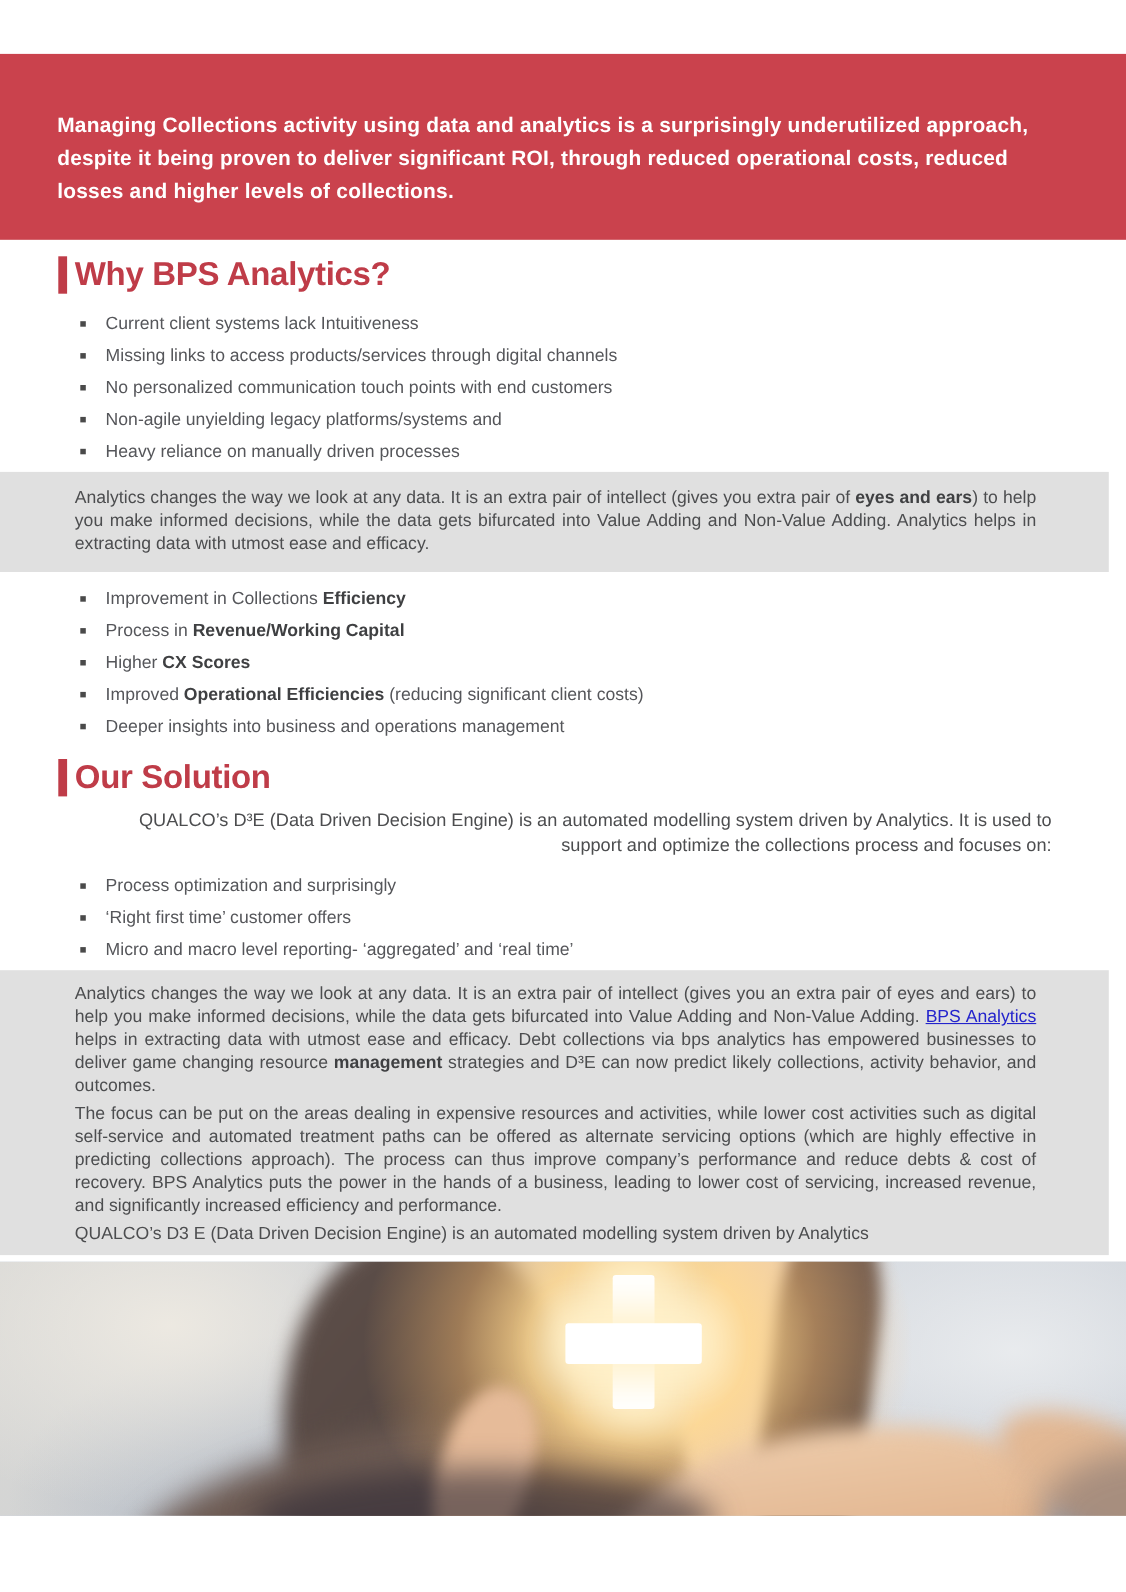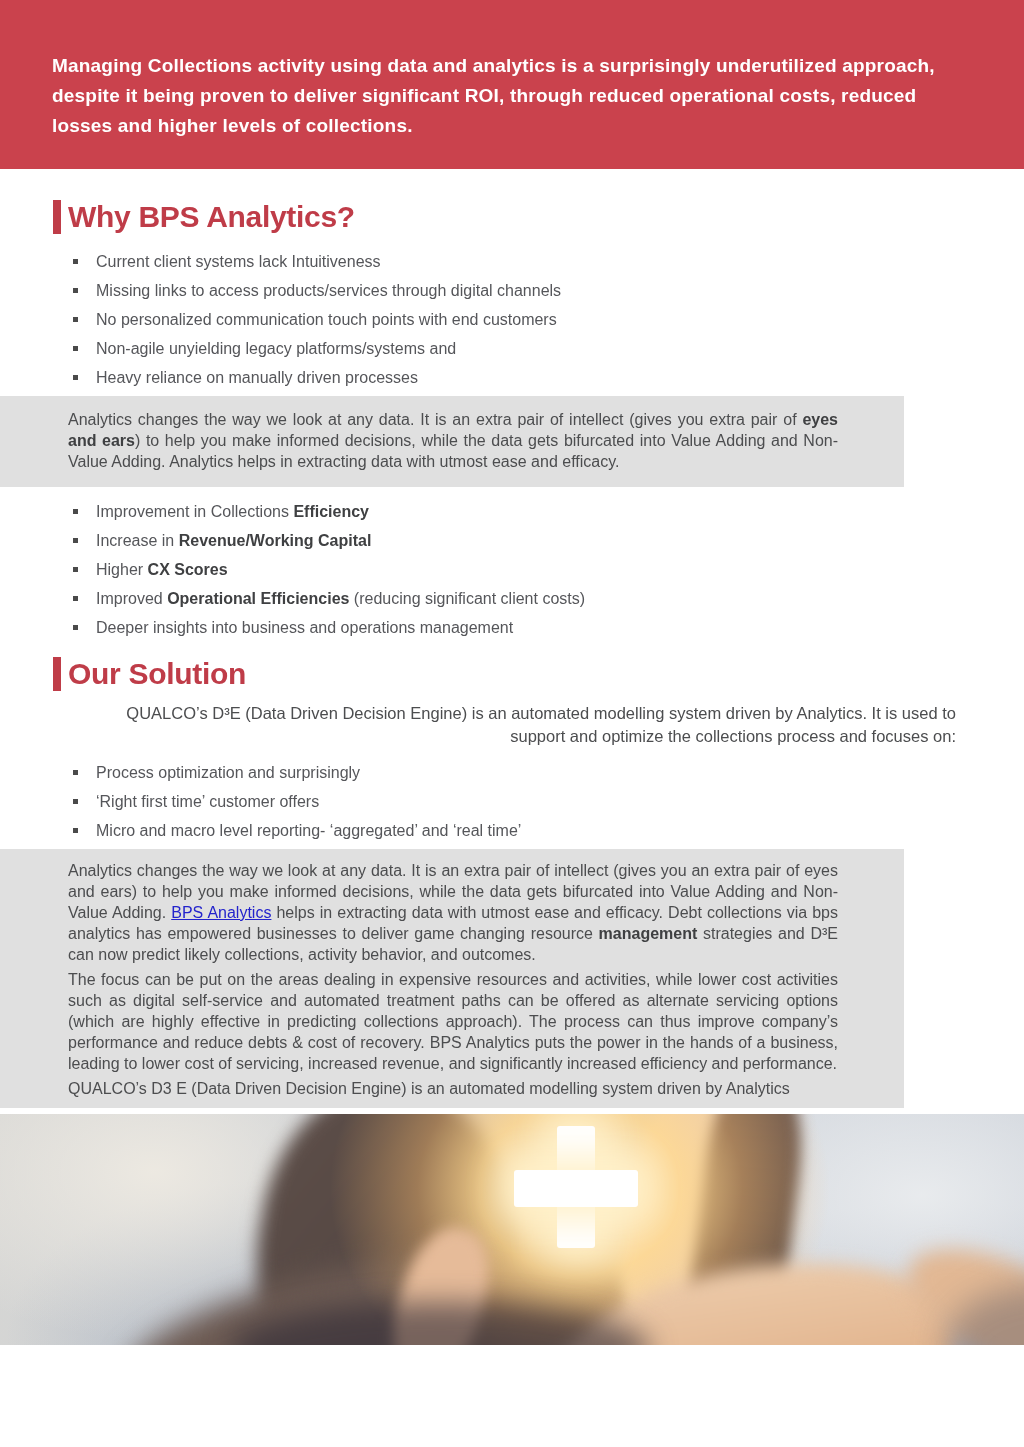--- a/index.html
+++ b/index.html
@@ -10,38 +10,38 @@
     --body-text:#4c4d4f;
     --bullet-text:#55565a;
     --banner-text:#ffffff;
   }
   *{margin:0;padding:0;box-sizing:border-box;}
   html,body{background:#ffffff;}
   body{font-family:"Liberation Sans","DejaVu Sans",sans-serif;}
   .page{position:relative;width:1024px;height:1447px;margin:0 auto;background:#fff;overflow:hidden;}
 
   
-  .banner{background:var(--banner-red);padding:51px 54px 28px 52px;}
+  .banner{margin-top:49px;background:var(--banner-red);padding:51px 54px 28px 52px;}
   .banner p{color:var(--banner-text);font-weight:bold;font-size:19px;line-height:30px;letter-spacing:.2px;max-width:930px;}
 
   
   .heading{position:relative;margin-left:68px;color:var(--accent-red);font-size:30px;line-height:40px;font-weight:bold;letter-spacing:-.3px;}
   .heading::before{content:"";position:absolute;left:-15px;top:3px;bottom:3px;width:8px;background:var(--accent-red);}
-  .h-why{margin-top:28px;}
+  .h-why{margin-top:12px;}
   .h-achievable{margin-top:15px;}
   .h-solution{margin-top:16px;}
 
   
   ul.bullets{list-style:none;margin:14px 0 0 68px;}
   ul.bullets li{position:relative;padding-left:28px;font-size:16px;line-height:21px;color:var(--bullet-text);margin-bottom:8px;max-width:860px;}
   ul.bullets li .sq{position:absolute;left:5px;top:8px;width:5px;height:5px;background:#4a4a4a;}
   .b{font-weight:bold;color:#3f4042;}
 
   
-  .graybox{width:904px;background:var(--box-gray);padding:14px 66px 15px 68px;}
+  .graybox{width:1008px;background:var(--box-gray);padding:14px 66px 15px 68px;}
   .graybox p{font-size:16px;line-height:20.8px;color:var(--body-text);text-align:justify;}
   .gb1{margin-top:3px;}
   .gb2{margin-top:0;padding-top:12px;padding-bottom:8px;}
   .gb2 p{margin-bottom:5px;}
   .gb2 p:last-child{margin-bottom:0;}
   a.link{color:var(--link-blue);text-decoration:underline;cursor:pointer;}
 
   
   .para{margin:8px 68px 0 68px;max-width:890px;font-size:16.5px;line-height:23px;color:var(--body-text);text-align:right;}
   .ul-solution{margin-top:4px;}
@@ -89,21 +89,21 @@
     </ul>
   </section>
 
   <div class="graybox gb1">
     <p><span>Analytics changes the way we look at any data. It is an extra pair of intellect (gives you extra pair of </span><span class="b">eyes and ears</span><span>) to help you make informed decisions, while the data gets bifurcated into Value Adding and Non-Value Adding. Analytics helps in extracting data with utmost ease and efficacy.</span></p>
   </div>
 
   <section>
     <ul class="bullets">
       <li><span class="sq"></span><span><span>Improvement in Collections </span><span class="b">Efficiency</span></span></li>
-      <li><span class="sq"></span><span><span>Increase in </span><span class="b">Revenue/Working Capital</span></span></li>
+      <li><span class="sq"></span><span><span>Process in </span><span class="b">Revenue/Working Capital</span></span></li>
       <li><span class="sq"></span><span><span>Higher </span><span class="b">CX Scores</span></span></li>
       <li><span class="sq"></span><span><span>Improved </span><span class="b">Operational Efficiencies</span><span> (reducing significant client costs)</span></span></li>
       <li><span class="sq"></span><span><span>Deeper insights into business and operations management</span></span></li>
     </ul>
   </section>
 
   <section>
     <h2 class="heading h-solution">Our Solution</h2>
     <p class="para">QUALCO’s D³E (Data Driven Decision Engine) is an automated modelling system driven by Analytics. It is used to support and optimize the collections process and focuses on:</p>
     <ul class="bullets ul-solution">

